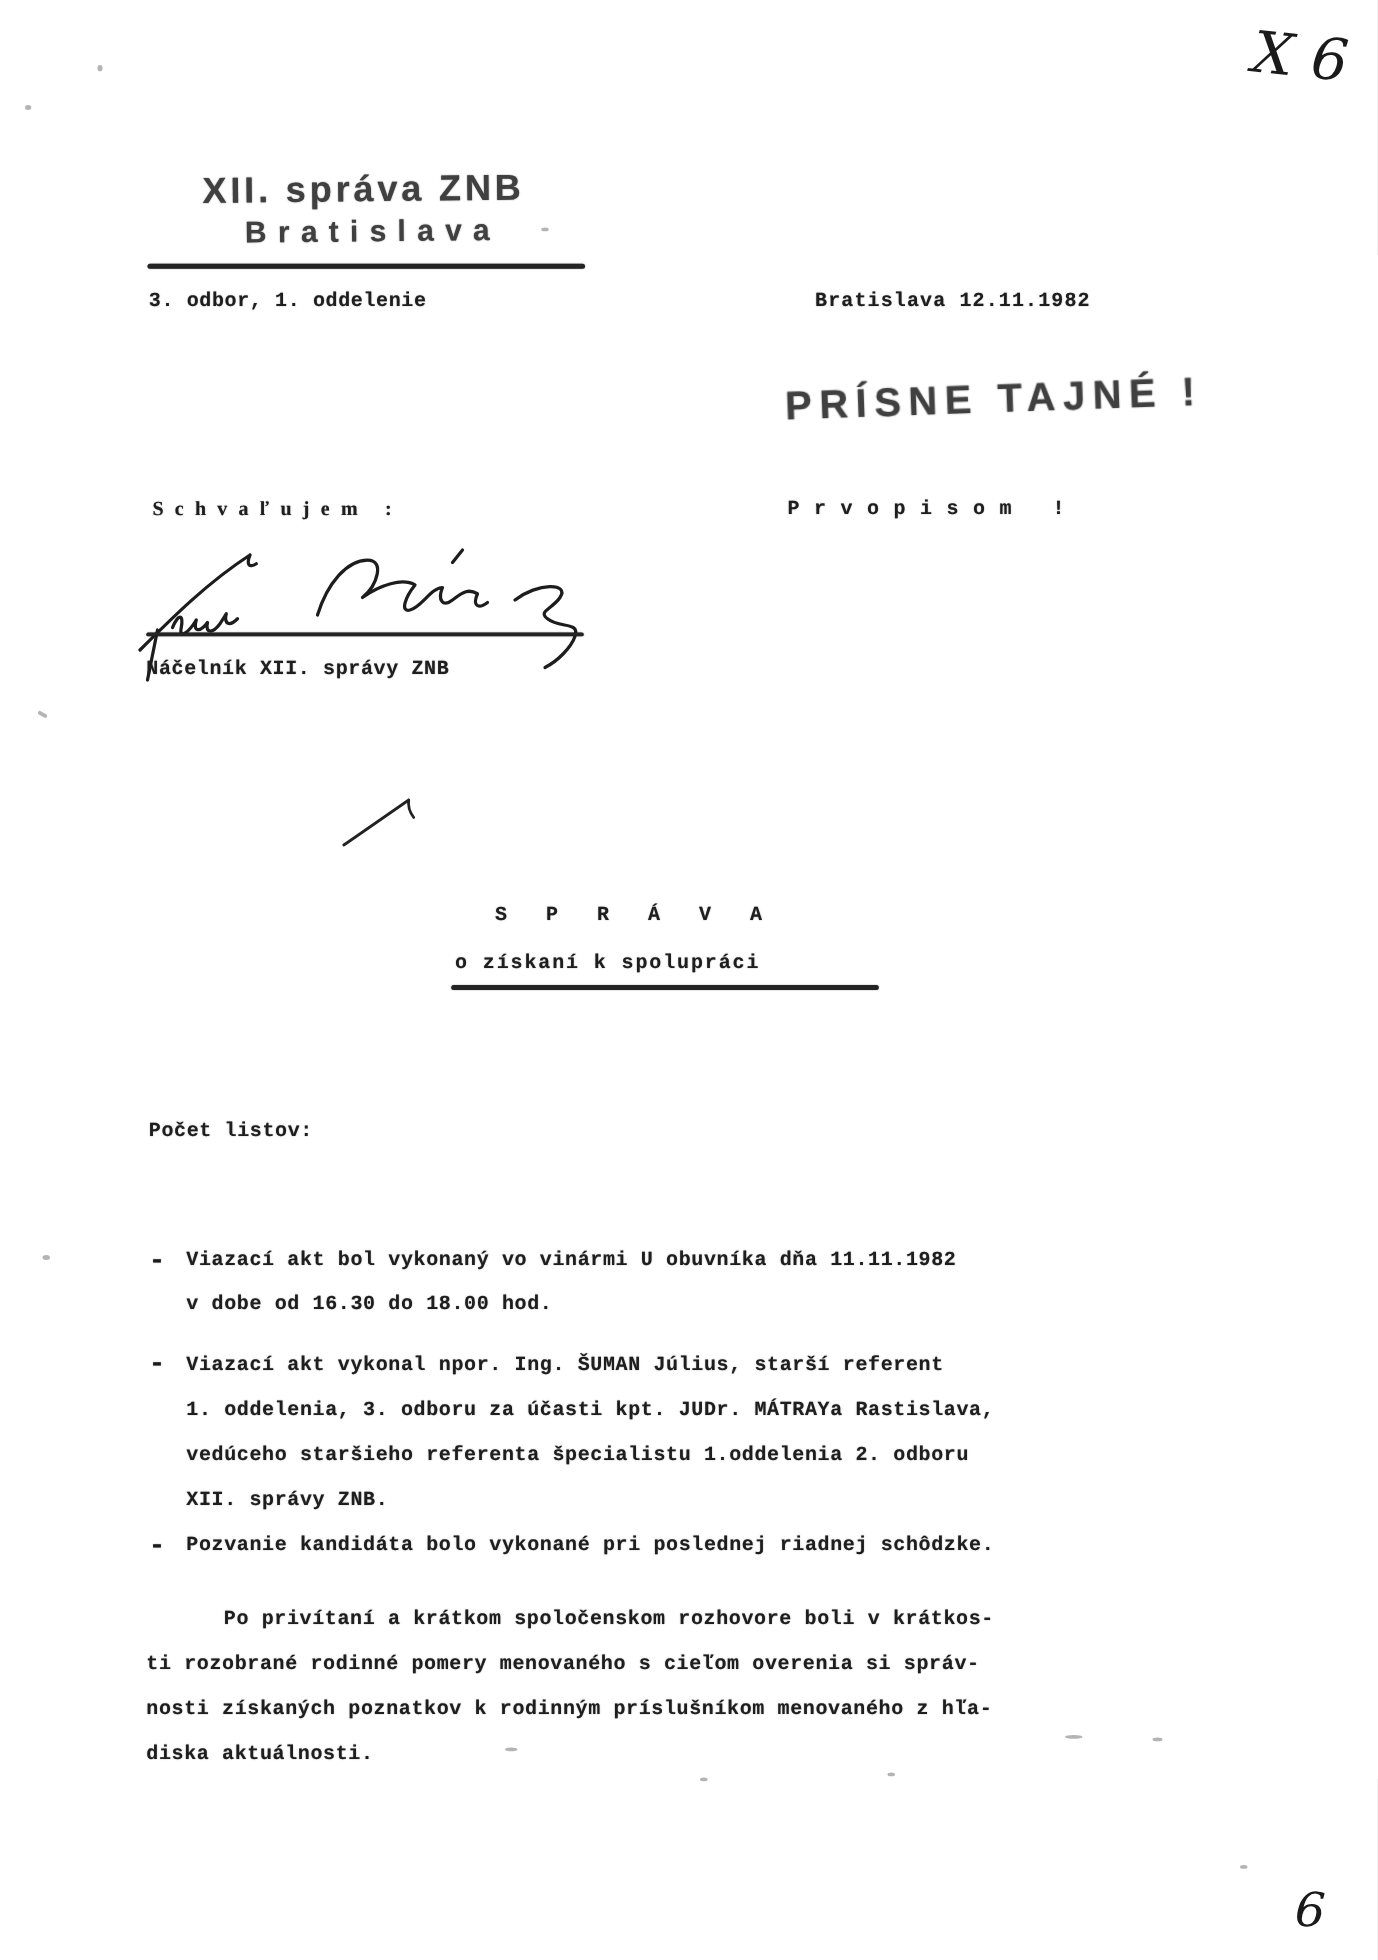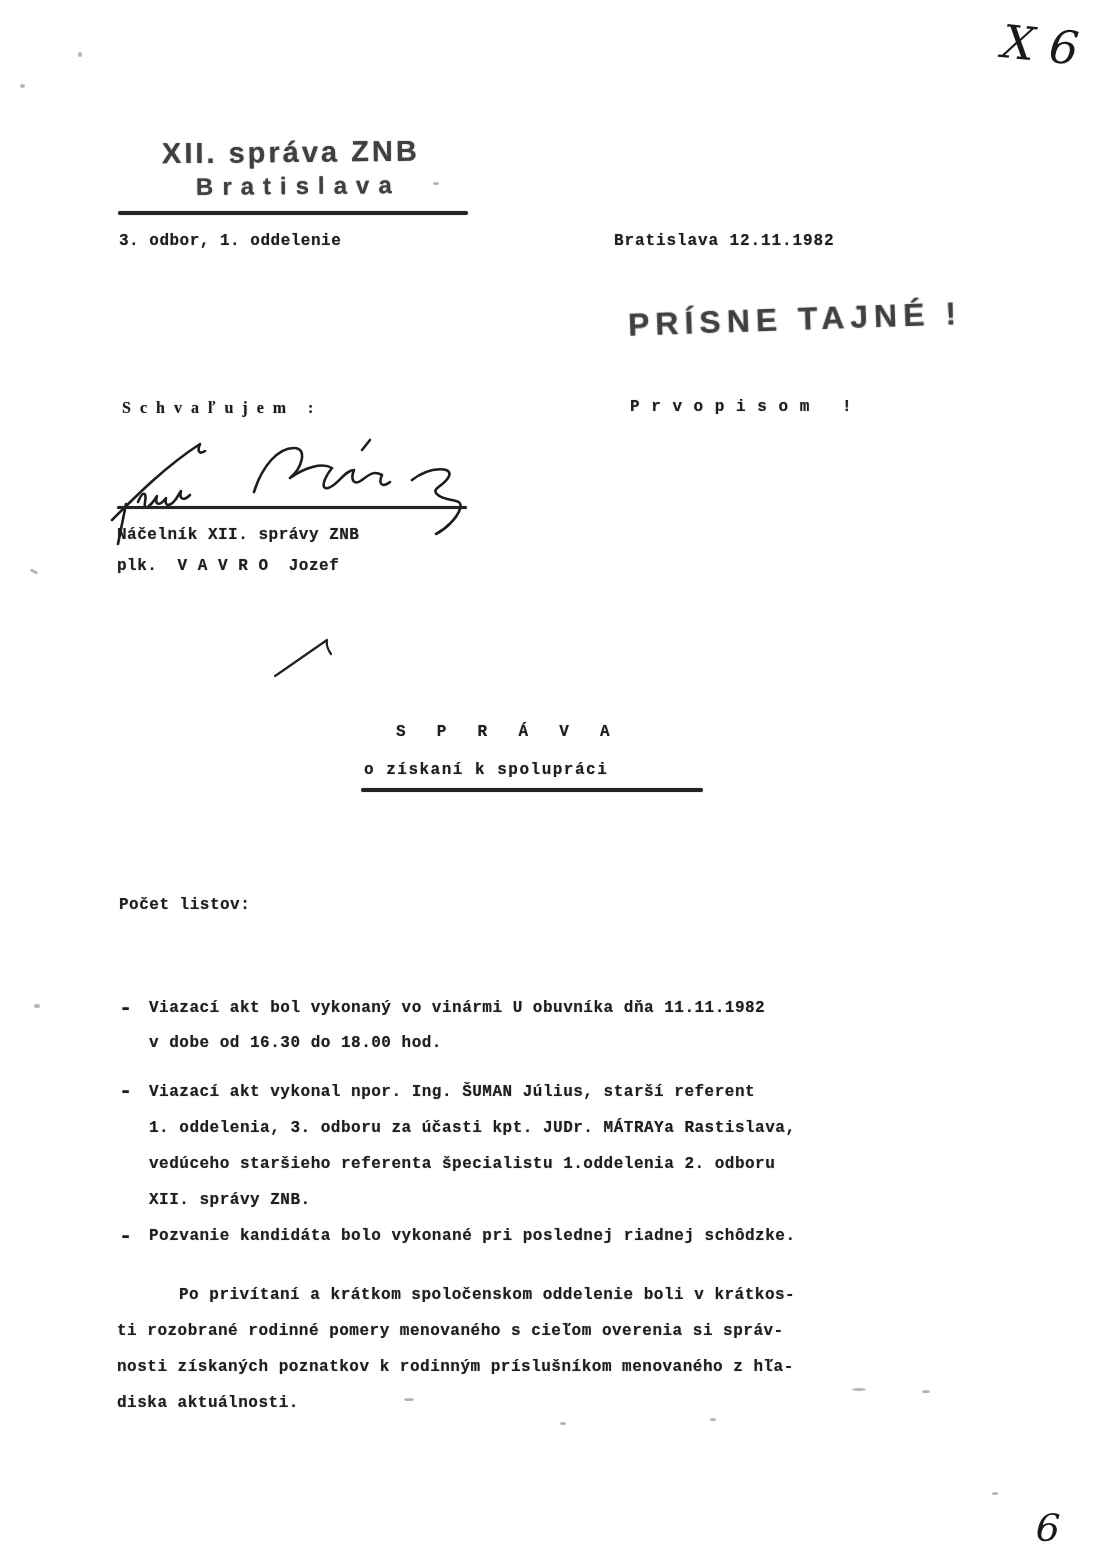--- a/index.html
+++ b/index.html
@@ -69,39 +69,38 @@
 <div class="page">
 
   <div class="hand" style="left:1002px;top:18px;font-size:46px;transform:rotate(6deg);">X 6</div>
   <div class="hand" style="left:1036px;top:1506px;font-size:38px;transform:rotate(3deg);">6</div>
 
   <div class="stamp stamp-unit-l1" style="left:162px;top:136px;">XII. správa ZNB</div>
   <div class="stamp stamp-unit-l2" style="left:196px;top:172px;">Bratislava</div>
   <div class="rule" style="left:118px;top:211px;width:350px;height:4px;"></div>
 
   <div class="tw" style="left:119px;top:224px;">3. odbor, 1. oddelenie</div>
-  <div class="tw" style="left:614px;top:224px;letter-spacing:0.9px;">Bratislava 12.11.1982</div>
+  <div class="tw" style="left:652px;top:224px;letter-spacing:0.9px;">Bratislava 12.11.1982</div>
 
   <div class="stamp stamp-secret" style="left:628px;top:301px;">PRÍSNE TAJNÉ !</div>
 
   <div class="tw" style="left:122px;top:390px;letter-spacing:2.5px;font-family:Liberation Serif, serif;">S c h v a ľ u j e m   :</div>
   <div class="tw" style="left:630px;top:390px;letter-spacing:1px;">P r v o p i s o m   !</div>
 
   <svg style="left:104px;top:428px;" width="420" height="110" viewBox="0 0 420 110">
     <path class="sig-stroke" d="M8,92 C34,66 62,38 96,16 M96,16 c-3,7 -1,11 5,7"></path>
     <path class="sig-stroke" d="M34,74 c5,-12 9,-10 7,0 c-2,10 6,4 12,-6 c-3,10 3,10 9,2 c-2,9 4,9 10,1 l5,-8 c-2,9 3,10 9,4"></path>
     <path class="sig-stroke" d="M22,76 L14,116"></path>
     <path class="sig-stroke" d="M150,64 c8,-26 24,-44 40,-44 c14,0 8,20 -4,30 c14,-10 32,-16 42,-10 c-8,10 -12,22 -4,20 c9,-2 17,-18 26,-18 c-4,10 0,16 8,10 c9,-7 13,-9 20,-5 c-4,9 0,13 8,7"></path>
     <path class="sig-stroke" d="M258,22 l8,-10"></path>
     <path class="sig-stroke" d="M308,52 c18,-14 44,-14 36,-2 c-6,9 -18,11 -10,17 c10,8 26,2 22,14 c-3,9 -14,20 -24,25"></path>
   </svg>
   <div class="rule" style="left:117px;top:506px;width:350px;height:3px;"></div>
 
   <div class="tw" style="left:117px;top:518px;">Náčelník XII. správy ZNB</div>
-  <div class="tw" style="left:117px;top:549px;">plk.  V A V R O  Jozef</div>
 
   <svg style="left:272px;top:628px;" width="75" height="70" viewBox="0 0 75 70">
     <path class="arrow-stroke" d="M6,46 L55,12 M55,12 c-1,6 1,10 4,14 M6,46 l-3,2"></path>
   </svg>
 
   <div class="tw" style="left:396px;top:715px;letter-spacing:4px;">S  P  R  Á  V  A</div>
   <div class="tw" style="left:364px;top:753px;letter-spacing:1.5px;">o získaní k spolupráci</div>
   <div class="rule" style="left:361px;top:788px;width:342px;height:4px;"></div>
 
   <div class="tw" style="left:119px;top:888px;">Počet listov:</div>
@@ -118,21 +117,21 @@
 1. oddelenia, 3. odboru za účasti kpt. JUDr. MÁTRAYa Rastislava,
 vedúceho staršieho referenta špecialistu 1.oddelenia 2. odboru
 XII. správy ZNB.</span>
   </div>
 
   <div class="bullet-row" style="left:119px;top:1219px;width:960px;">
     <span class="bullet-dash">-</span>
     <span class="tw bullet-text">Pozvanie kandidáta bolo vykonané pri poslednej riadnej schôdzke.</span>
   </div>
 
-  <div class="tw para-indent" style="left:117px;top:1277px;width:920px;line-height:36px;">Po privítaní a krátkom spoločenskom oddelenie boli v krátkos-
+  <div class="tw para-indent" style="left:117px;top:1277px;width:920px;line-height:36px;">Po privítaní a krátkom spoločenskom rozhovore boli v krátkos-
 ti rozobrané rodinné pomery menovaného s cieľom overenia si správ-
 nosti získaných poznatkov k rodinným príslušníkom menovaného z hľa-
 diska aktuálnosti.</div>
 
   <div class="speck" style="left:78px;top:52px;width:4px;height:5px;"></div>
   <div class="speck" style="left:20px;top:84px;width:5px;height:4px;"></div>
   <div class="speck" style="left:433px;top:182px;width:6px;height:3px;"></div>
   <div class="speck" style="left:34px;top:1004px;width:6px;height:4px;"></div>
   <div class="speck" style="left:30px;top:570px;width:8px;height:3px;border-radius:2px;transform:rotate(30deg);"></div>
   <div class="speck" style="left:404px;top:1398px;width:10px;height:3px;"></div>

